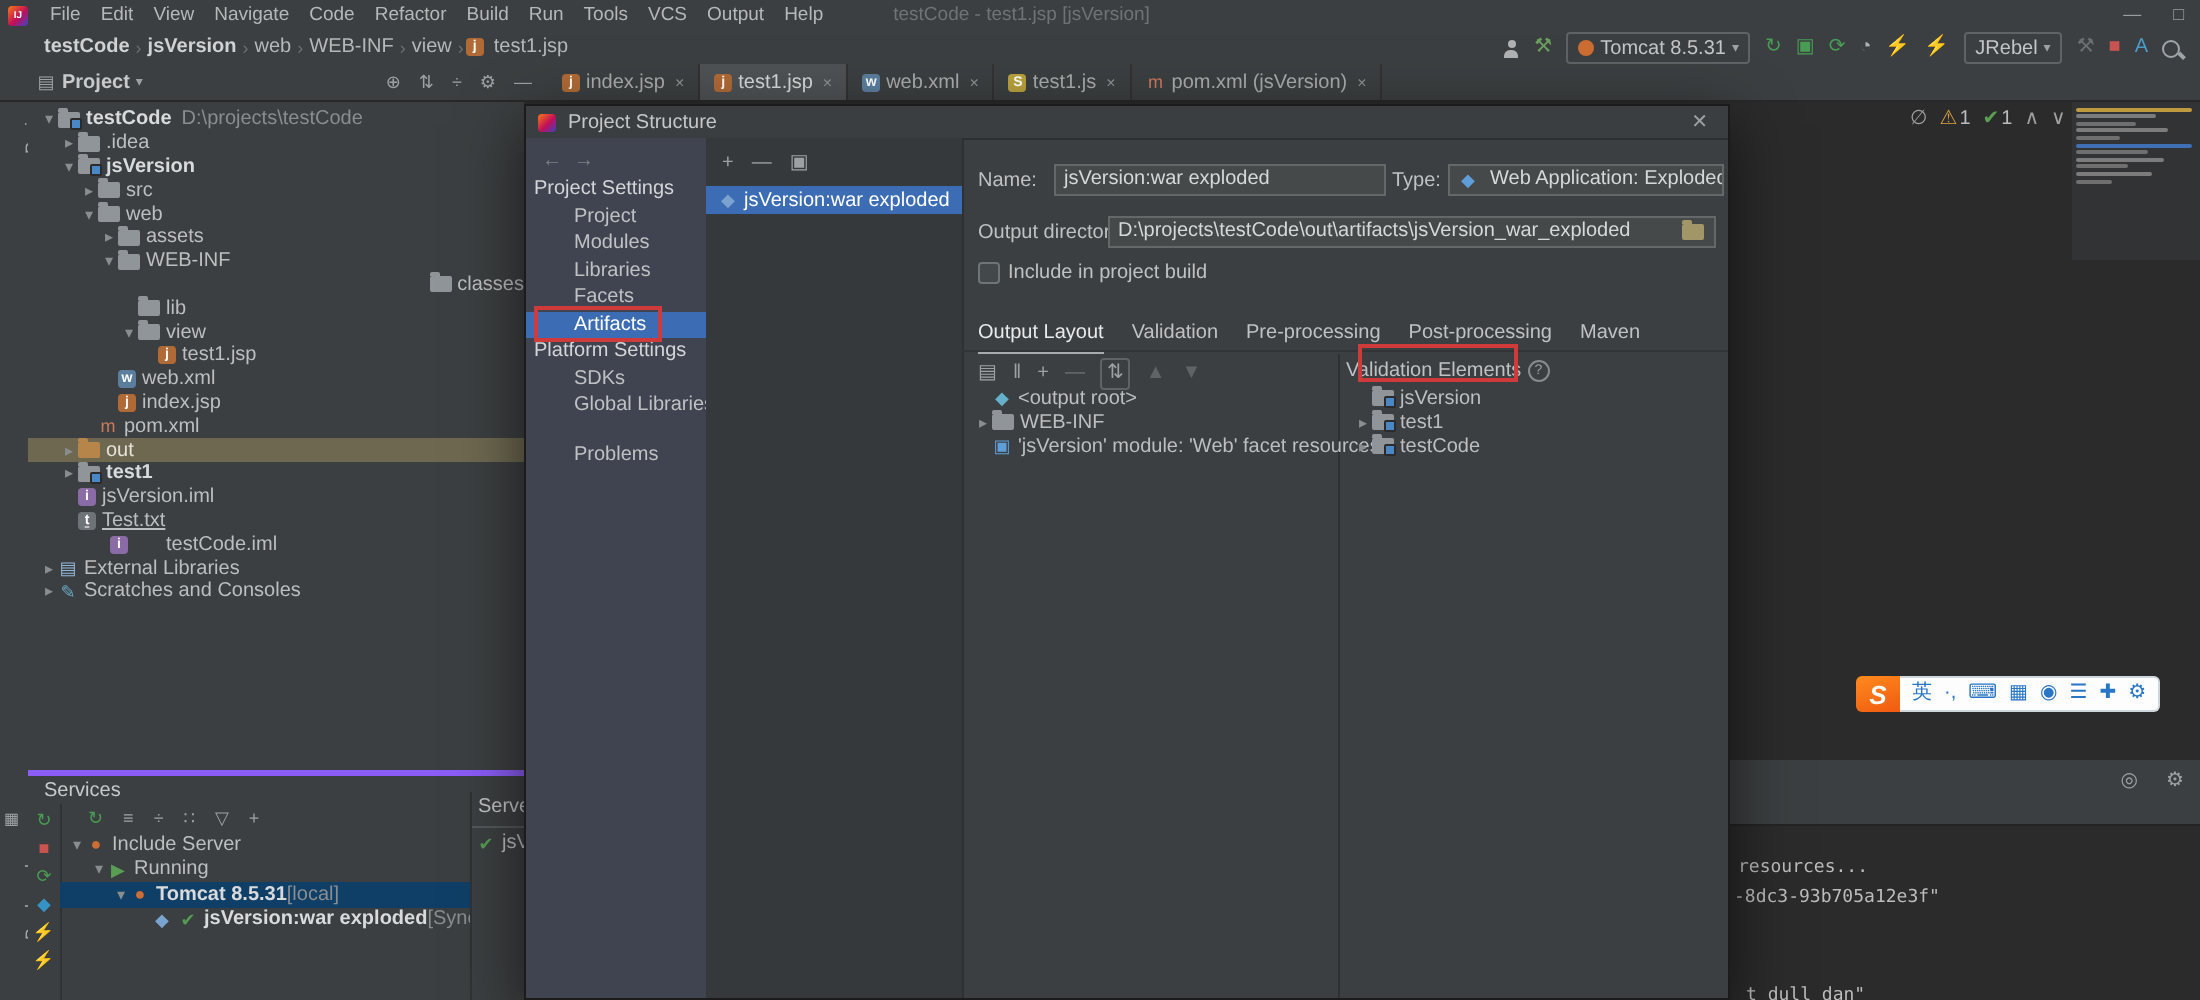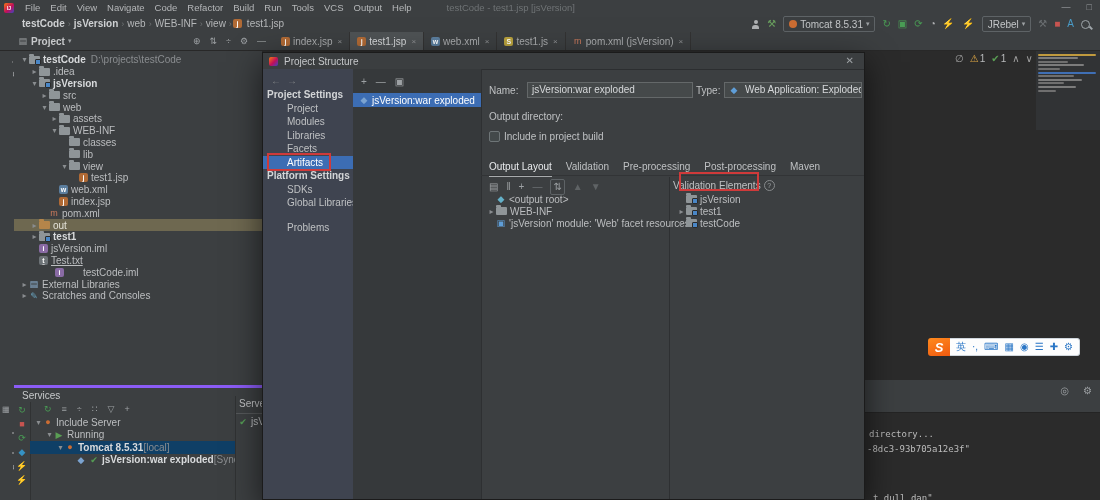--- a/index.html
+++ b/index.html
@@ -98,21 +98,21 @@
   
   .dialog{left:262px;top:52px;width:603px;height:448px;background:#3c3f41;border:1px solid #1b1b1b;
           box-shadow:0 10px 30px rgba(0,0,0,.6);z-index:10;box-sizing:border-box}
   .dlg-title{height:16px;background:#3b3e40;border-bottom:1px solid #2c2e30;display:flex;align-items:center;padding-left:6px;color:#c5c7c9}
   .dlg-title .dlogo{width:9px;height:9px;border-radius:2px;margin-right:6px;
            background:linear-gradient(135deg,#f97a12,#c10e5a 55%,#3b45c4)}
   .dlg-close{position:absolute;right:10px;top:2px;color:#9da1a4;font-size:10px}
   .dlg-side{position:absolute;left:0;top:16px;bottom:0;width:90px;background:#3f4450;border-right:1px solid #2e3032;overflow:hidden}
   .nav-arrows{padding:6px 0 2px 8px;color:#7d8184;letter-spacing:6px}
   .sideitem{height:13.5px;line-height:13.5px;padding-left:24px;color:#bfc1c3;white-space:nowrap}
-  .sideitem.hdr{padding-left:4px;font-weight:bold;color:#d3d5d7}
+  .sideitem.hdr{padding-left:4px;font-weight:normal;color:#d3d5d7}
   .sideitem.sel{background:#3c6db4;color:#fff}
   .sideitem.gap{height:11px}
   .dlg-mid{position:absolute;left:90px;top:16px;bottom:0;width:128px;background:#36393b;border-right:1px solid #2e3032}
   .mid-toolbar{display:flex;gap:9px;padding:6px 0 4px 8px;color:#9da1a4}
   .artitem{display:flex;align-items:center;height:14px;padding-left:6px;background:#3c6db4;color:#fff;white-space:nowrap}
   .dlg-main{position:absolute;left:218px;top:16px;right:0;bottom:0}
   .flabel{position:absolute;color:#bfc1c3;white-space:nowrap}
   .finput{position:absolute;background:#45494a;border:1px solid #646869;height:14px;line-height:14px;
           color:#d6d8da;padding:0 4px;white-space:nowrap;overflow:hidden;box-sizing:content-box}
   .fselect{display:flex;align-items:center;gap:3px}
@@ -280,21 +280,21 @@
       <div class="trow" style="padding-left: 36px;">
         <span class="arrow">▸</span>
         <span class="ico folder"></span>
         <span class="lbl">assets</span>
       </div>
       <div class="trow" style="padding-left: 36px;">
         <span class="arrow">▾</span>
         <span class="ico folder"></span>
         <span class="lbl">WEB-INF</span>
       </div>
-      <div class="trow" style="padding-left: 46px;">
+      <div class="trow" style="padding-left: 46px; justify-content: flex-end;">
         <span class="noarrow"></span>
         <span class="ico folder"></span>
         <span class="lbl">classes</span>
       </div>
       <div class="trow" style="padding-left: 46px;">
         <span class="noarrow"></span>
         <span class="ico folder"></span>
         <span class="lbl">lib</span>
       </div>
       <div class="trow" style="padding-left: 46px;">
@@ -381,21 +381,21 @@
         <div class="mline" style="width: 18px; background: rgb(111, 111, 111);"></div>
       </div>
   </div>
 
   <div class="abs consolepanel">
     <div class="con-icons" id="conicons">
         <span class="tico">◎</span>
         <span class="tico">⚙</span>
       </div>
     <div class="con-dark">
-      <span class="conline" id="conline0" style="left:4px;top:16px">directory...</span>
+      <span class="conline" id="conline0" style="left:4px;top:16px">resources...</span>
       <span class="conline" id="conline1" style="left:2px;top:31px">-8dc3-93b705a12e3f"</span>
       <span class="conline" id="conline2" style="left:8px;top:80px">t dull dan"</span>
 
     </div>
   </div>
 
   <div class="abs services">
     <div class="svc-title">Services</div>
     <div class="svc-toolbar" id="svctoolbar">
         <span class="tico" style="color: rgb(73, 156, 84);">↻</span>
@@ -497,20 +497,21 @@
     <div class="dlg-main">
       <span class="flabel" style="left:8px;top:16px">Name:</span>
       <span class="finput" style="left:46px;top:13px;width:156px">jsVersion:war exploded</span>
       <span class="flabel" style="left:215px;top:16px">Type:</span>
       <span class="finput fselect" style="left:243px;top:13px;width:128px">
         <span class="ico g" style="color:#5f9ed8">◆</span>
         <span>Web Application: Exploded</span>
 
       </span>
       <span class="flabel" style="left:8px;top:42px">Output directory:</span>
+      <span class="finput" style="left:73px;top:39px;width:294px"><span>D:\projects\testCode\out\artifacts\jsVersion_war_exploded</span><span class="ico folder" style="position:absolute;right:2px;top:3px;background:#a09668"></span></span>
       <span class="chk" style="left:8px;top:62px"></span>
       <span class="flabel" style="left:23px;top:62px">Include in project build</span>
       <div class="dlg-tabs" id="dlgtabs">
           <span class="dlg-tab active">Output Layout</span>
           <span class="dlg-tab">Validation</span>
           <span class="dlg-tab">Pre-processing</span>
           <span class="dlg-tab">Post-processing</span>
           <span class="dlg-tab">Maven</span>
         </div>
       <div class="tabs-rule"></div>

